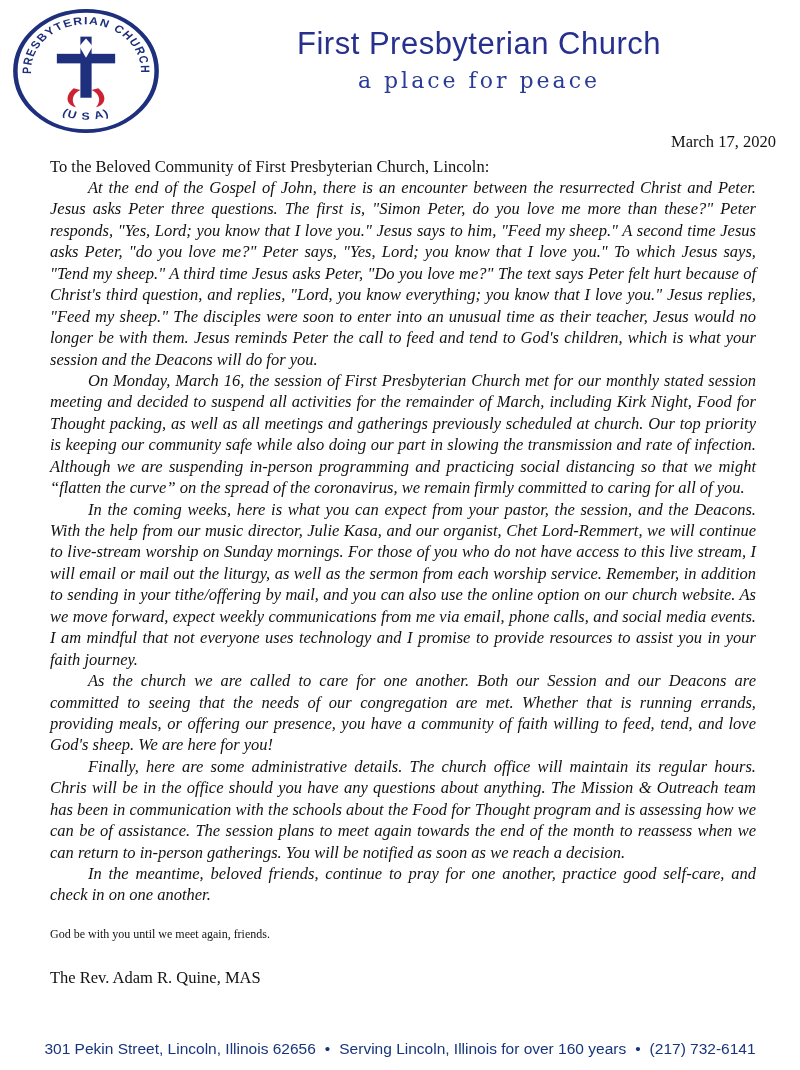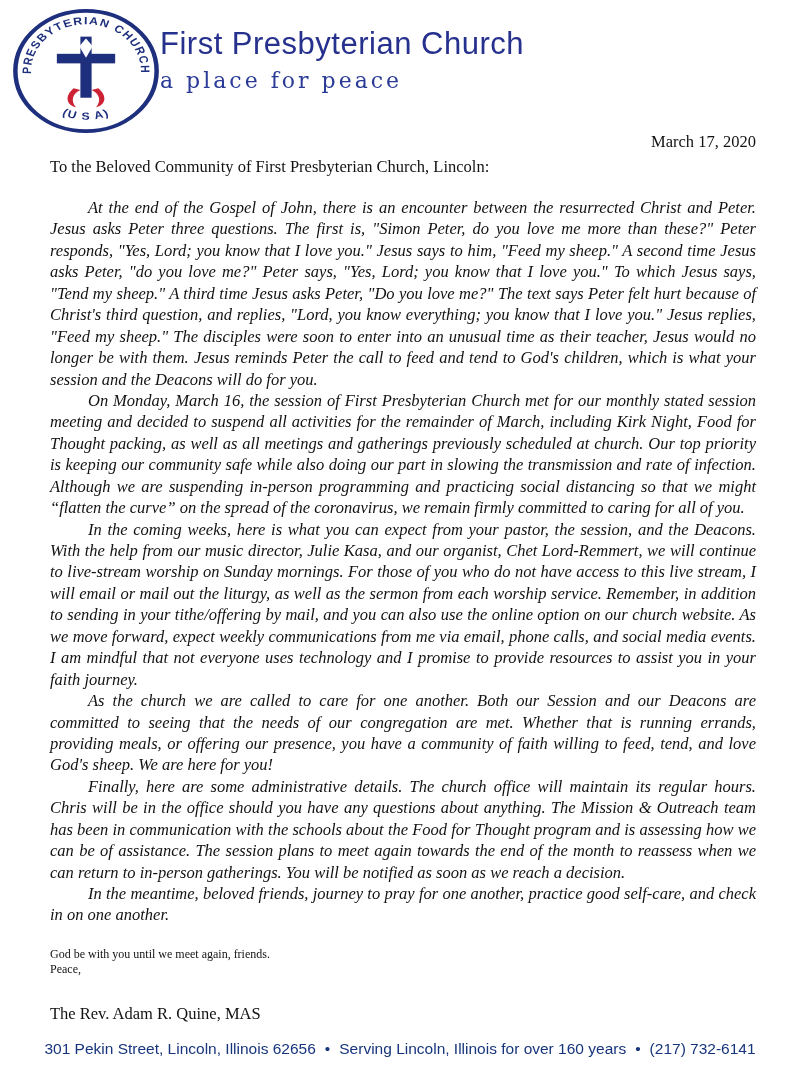--- a/index.html
+++ b/index.html
@@ -14,46 +14,46 @@
     overflow:hidden;
   }
   .letterhead { position:relative; height:130px; }
   .seal {
     position:absolute; top:8px; left:12px;
     width:148px; height:126px;
   }
   .seal svg { width:100%; height:100%; display:block; }
   .head-text {
     position:absolute; left:160px; right:2px; top:26px;
+    text-align:center;
   }
   .church-name {
     font-family:"Liberation Sans", sans-serif;
     font-weight:400;
     font-size:31px;
     color:#26308d;
     letter-spacing:0.5px;
   }
   .church-tagline {
     font-family:"DejaVu Serif", serif;
     font-size:22px;
     color:#2a3a96;
     letter-spacing:3px;
     margin-top:6px;
   }
   .date-line {
     text-align:right;
-    padding-right:44px;
+    padding-right:24px;
     font-size:16.5px;
     margin-top:2px;
   }
   .salutation {
     padding:0 44px 0 50px;
     font-size:16.5px;
     margin-top:5px;
-    margin-bottom:20px;
   }
   .letter-body { padding:0 44px 0 50px; font-size:16.5px; line-height:1.3; }
   .letter-body p { text-indent:38px; margin:0; text-align:justify;font-style:italic; }
   .closing-block {
     padding:0 44px 0 50px;
     font-size:12px; line-height:1.3;
     margin-top:21px;
   }
   .signature-line {
     padding-left:50px;
@@ -106,26 +106,25 @@
   <div class="date-line">March 17, 2020</div>
 
   <div class="salutation">To the Beloved Community of First Presbyterian Church, Lincoln:</div>
 
   <div class="letter-body">
     <p>At the end of the Gospel of John, there is an encounter between the resurrected Christ and Peter. Jesus asks Peter three questions. The first is, "Simon Peter, do you love me more than these?" Peter responds, "Yes, Lord; you know that I love you." Jesus says to him, "Feed my sheep." A second time Jesus asks Peter, "do you love me?" Peter says, "Yes, Lord; you know that I love you." To which Jesus says, "Tend my sheep." A third time Jesus asks Peter, "Do you love me?" The text says Peter felt hurt because of Christ's third question, and replies, "Lord, you know everything; you know that I love you." Jesus replies, "Feed my sheep." The disciples were soon to enter into an unusual time as their teacher, Jesus would no longer be with them. Jesus reminds Peter the call to feed and tend to God's children, which is what your session and the Deacons will do for you.</p>
     <p>On Monday, March 16, the session of First Presbyterian Church met for our monthly stated session meeting and decided to suspend all activities for the remainder of March, including Kirk Night, Food for Thought packing, as well as all meetings and gatherings previously scheduled at church. Our top priority is keeping our community safe while also doing our part in slowing the transmission and rate of infection. Although we are suspending in-person programming and practicing social distancing so that we might “flatten the curve” on the spread of the coronavirus, we remain firmly committed to caring for all of you.</p>
     <p>In the coming weeks, here is what you can expect from your pastor, the session, and the Deacons. With the help from our music director, Julie Kasa, and our organist, Chet Lord-Remmert, we will continue to live-stream worship on Sunday mornings. For those of you who do not have access to this live stream, I will email or mail out the liturgy, as well as the sermon from each worship service. Remember, in addition to sending in your tithe/offering by mail, and you can also use the online option on our church website. As we move forward, expect weekly communications from me via email, phone calls, and social media events. I am mindful that not everyone uses technology and I promise to provide resources to assist you in your faith journey.</p>
     <p>As the church we are called to care for one another. Both our Session and our Deacons are committed to seeing that the needs of our congregation are met. Whether that is running errands, providing meals, or offering our presence, you have a community of faith willing to feed, tend, and love God's sheep. We are here for you!</p>
     <p>Finally, here are some administrative details. The church office will maintain its regular hours. Chris will be in the office should you have any questions about anything. The Mission &amp; Outreach team has been in communication with the schools about the Food for Thought program and is assessing how we can be of assistance. The session plans to meet again towards the end of the month to reassess when we can return to in-person gatherings. You will be notified as soon as we reach a decision.</p>
-    <p>In the meantime, beloved friends, journey to pray for one another, practice good self-care, and check in on one another.</p>
+    <p>In the meantime, beloved friends, continue to pray for one another, practice good self-care, and check in on one another.</p>
   </div>
 
   <div class="closing-block">
     <p>God be with you until we meet again, friends.</p>
-    <p>Peace,</p>
   </div>
 
   <div class="signature-line">The Rev. Adam R. Quine, MAS</div>
 
   <footer class="page-footer">
     <span>301 Pekin Street, Lincoln, Illinois 62656</span><span class="bullet">•</span><span>Serving Lincoln, Illinois for over 160 years</span><span class="bullet">•</span><span>(217) 732-6141</span>
   </footer>
 
 </div>
 

